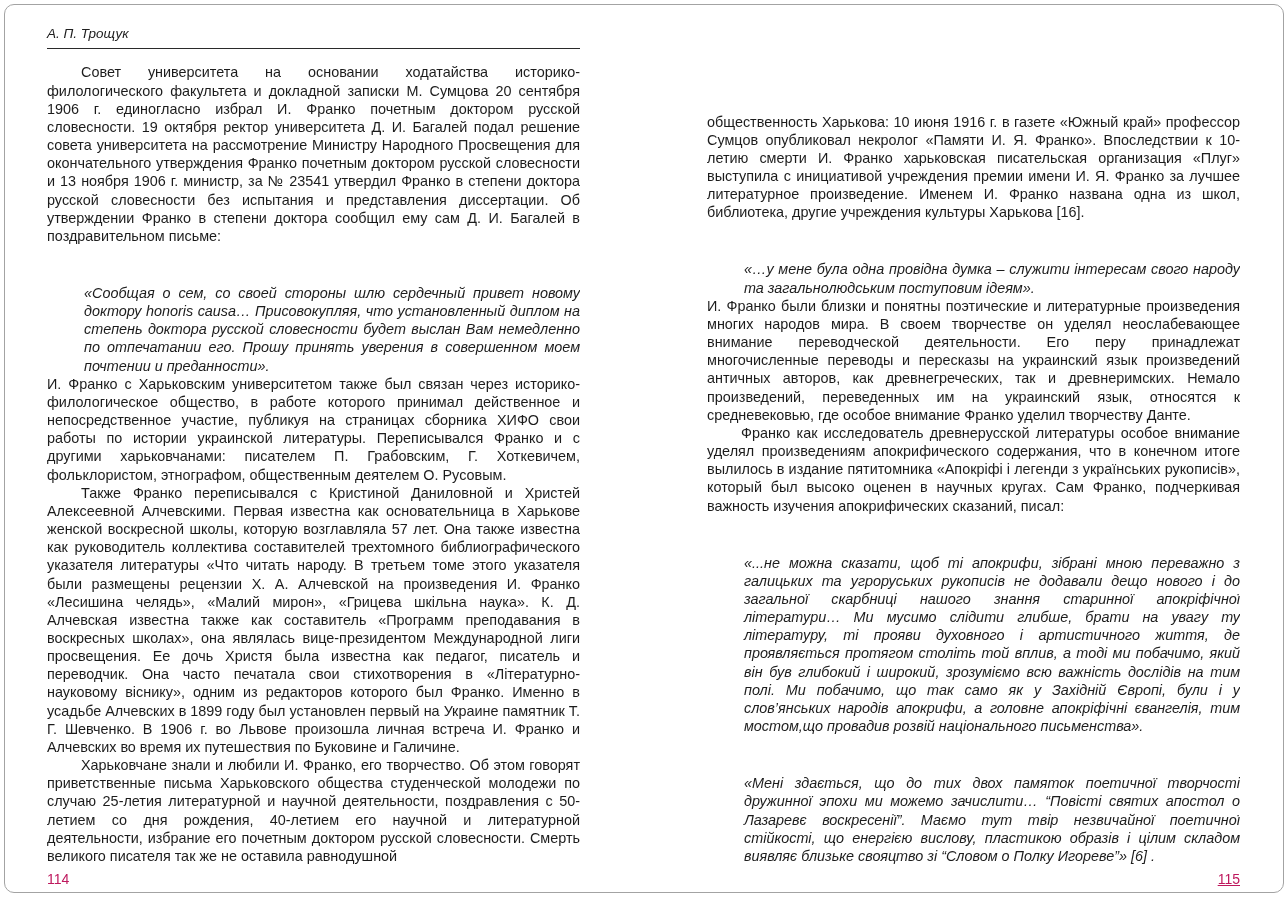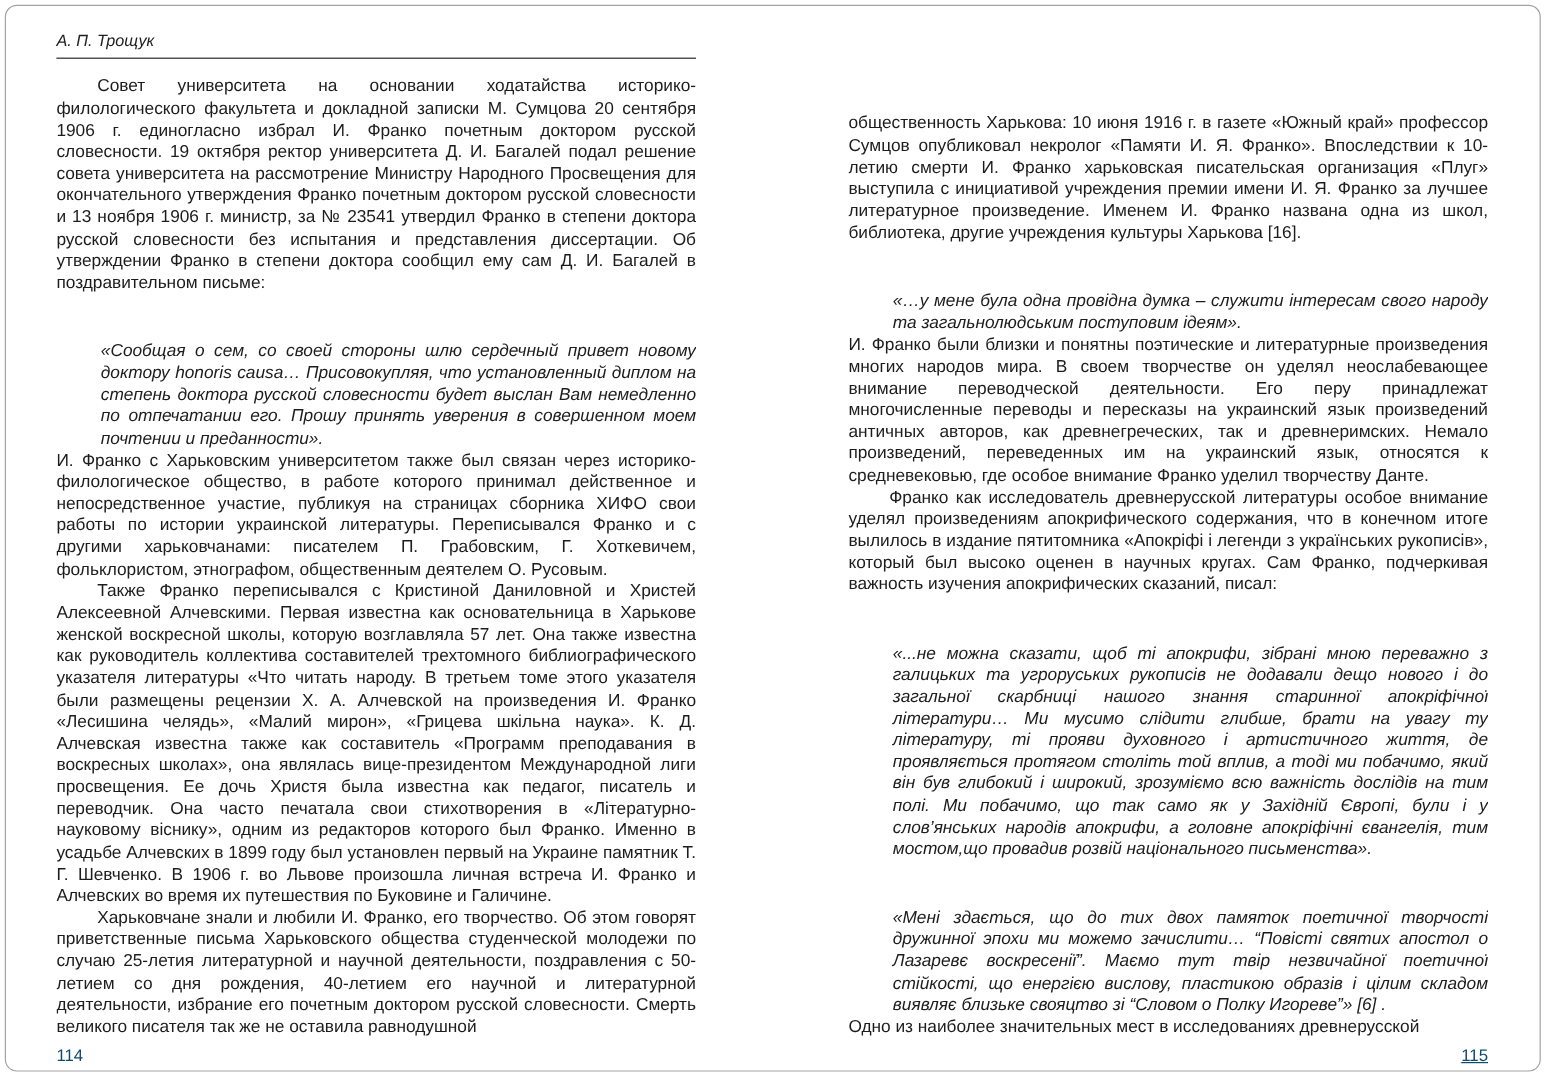--- a/index.html
+++ b/index.html
@@ -66,21 +66,21 @@
   .para.quote {
     font-style: italic;
     margin-left: 37px;
     margin-top: 39px;
   }
   .page-number {
     flex: 0 0 auto;
     font-size: 14px;
     line-height: 16px;
     margin-top: 6px;
-    color: #0c4a6e;
+    color: #be185d;
   }
   .page-number.right {
     text-align: right;
     text-decoration: underline;
   }
 </style>
 </head>
 <body>
 
 <div class="frame"></div>
@@ -100,18 +100,17 @@
   </div>
 
   <div class="page">
     <div class="page-body">
         <p class="para">общественность Харькова: 10 июня 1916 г. в газете «Южный край» профессор Сумцов опубликовал некролог «Памяти И. Я. Франко». Впоследствии к 10-летию смерти И. Франко харьковская писательская организация «Плуг» выступила с инициативой учреждения премии имени И. Я. Франко за лучшее литературное произведение. Именем И. Франко названа одна из школ, библиотека, другие учреждения культуры Харькова [16].</p>
         <p class="para quote">«…у мене була одна провідна думка – служити інтересам свого народу та загальнолюдським поступовим ідеям».</p>
         <p class="para">И. Франко были близки и понятны поэтические и литературные произведения многих народов мира. В своем творчестве он уделял неослабевающее внимание переводческой деятельности. Его перу принадлежат многочисленные переводы и пересказы на украинский язык произведений античных авторов, как древнегреческих, так и древнеримских. Немало произведений, переведенных им на украинский язык, относятся к средневековью, где особое внимание Франко уделил творчеству Данте.</p>
         <p class="para indent">Франко как исследователь древнерусской литературы особое внимание уделял произведениям апокрифического содержания, что в конечном итоге вылилось в издание пятитомника «Апокріфі і легенди з українських рукописів», который был высоко оценен в научных кругах. Сам Франко, подчеркивая важность изучения апокрифических сказаний, писал:</p>
         <p class="para quote">«...не можна сказати, щоб ті апокрифи, зібрані мною переважно з галицьких та угроруських рукописів не додавали дещо нового і до загальної скарбниці нашого знання старинної апокріфічної літератури… Ми мусимо слідити глибше, брати на увагу ту літературу, ті прояви духовного і артистичного життя, де проявляється протягом століть той вплив, а тоді ми побачимо, який він був глибокий і широкий, зрозуміємо всю важність дослідів на тим полі. Ми побачимо, що так само як у Західній Європі, були і у слов’янських народів апокрифи, а головне апокріфічні євангелія, тим мостом,що провадив розвій національного письменства».</p>
         <p class="para quote">«Мені здається, що до тих двох памяток поетичної творчості дружинної эпохи ми можемо зачислити… “Повісті святих апостол о Лазаревє воскресенії”. Маємо тут твір незвичайної поетичної стійкості, що енергією вислову, пластикою образів і цілим складом виявляє близьке свояцтво зі “Словом о Полку Игореве”» [6] .</p>
-        <p class="para">Одно из наиболее значительных мест в исследованиях древнерусской</p>
       </div>
     <div class="page-number right">115</div>
   </div>
 
 </div>
 
 </body></html>

